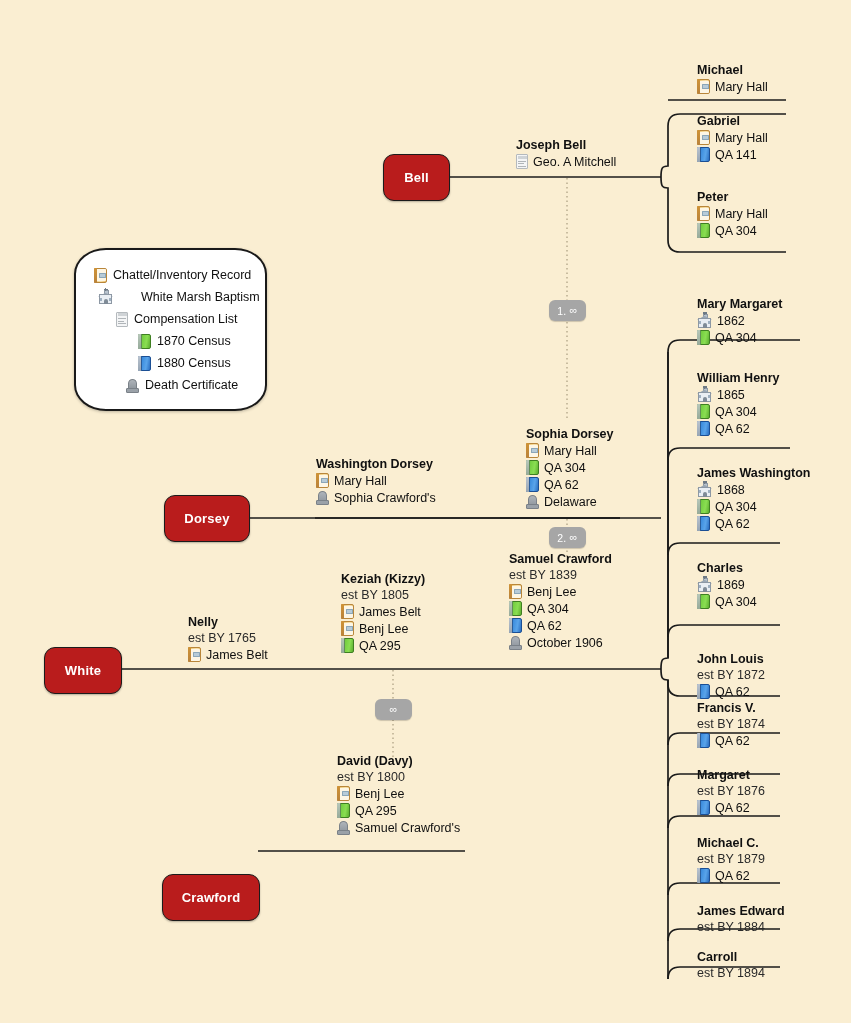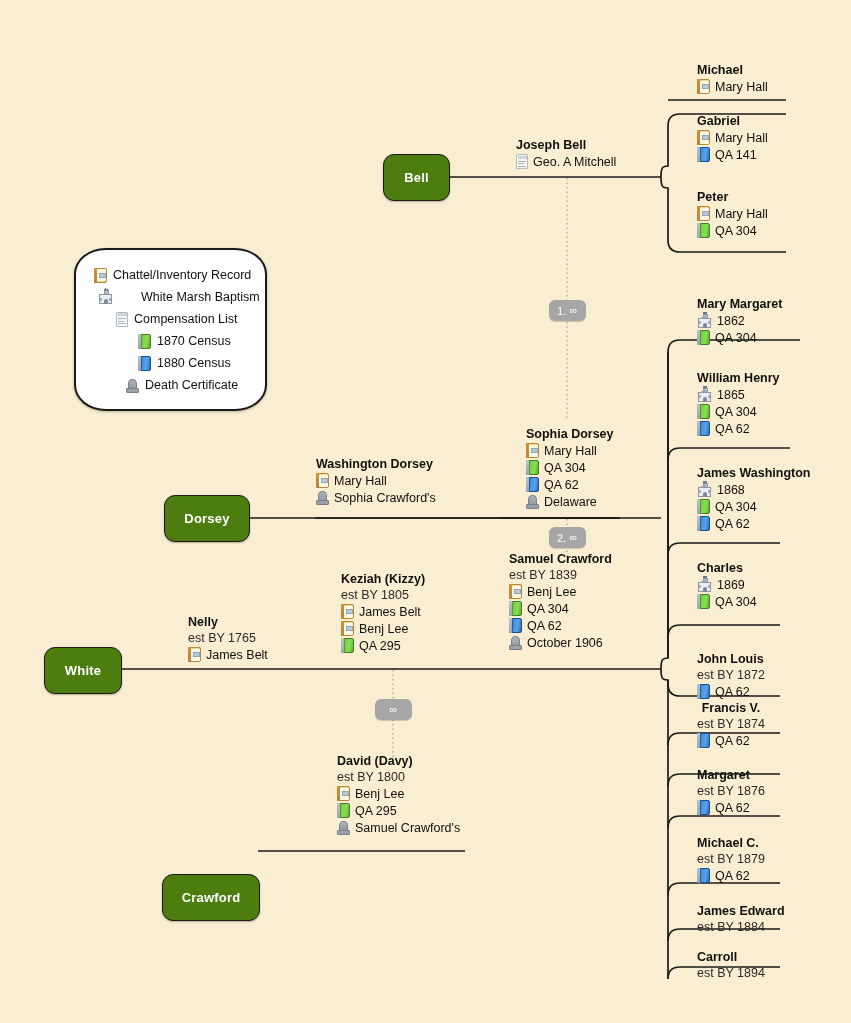--- a/index.html
+++ b/index.html
@@ -10,21 +10,21 @@
     overflow:hidden;
     position:relative;
     -webkit-font-smoothing:antialiased;
   }
   #canvas{position:absolute;left:0;top:0;width:851px;height:1023px;}
   svg.wires{position:absolute;left:0;top:0;width:851px;height:1023px;pointer-events:none;}
 
   
   .rootnode{
     position:absolute;
-    background:#4d7c0f;
+    background:#b91c1c;
     border:1.6px solid #1b1b1b;
     border-radius:11px;
     color:#ffffff;
     font-weight:bold;
     font-size:13px;
     display:flex;align-items:center;justify-content:center;
     box-shadow:0 1px 2px rgba(0,0,0,.28);
     letter-spacing:.2px;
   }
 
@@ -587,21 +587,21 @@
       <div class="pname">John Louis</div>
       <div class="pest">est BY 1872</div>
       <div class="prow">
         <span class="ic ic-blue">
           <i class="cover"></i>
           <i class="spine"></i>
         </span>
         <span class="lbl">QA 62</span>
       </div>
     </div>
-  <div class="person" style="left:697px;top:701px;text-align:center;">
+  <div class="person" style="left:697px;top:701px;">
       <div class="pname">Francis V.</div>
       <div class="pest">est BY 1874</div>
       <div class="prow">
         <span class="ic ic-blue">
           <i class="cover"></i>
           <i class="spine"></i>
         </span>
         <span class="lbl">QA 62</span>
       </div>
     </div>

